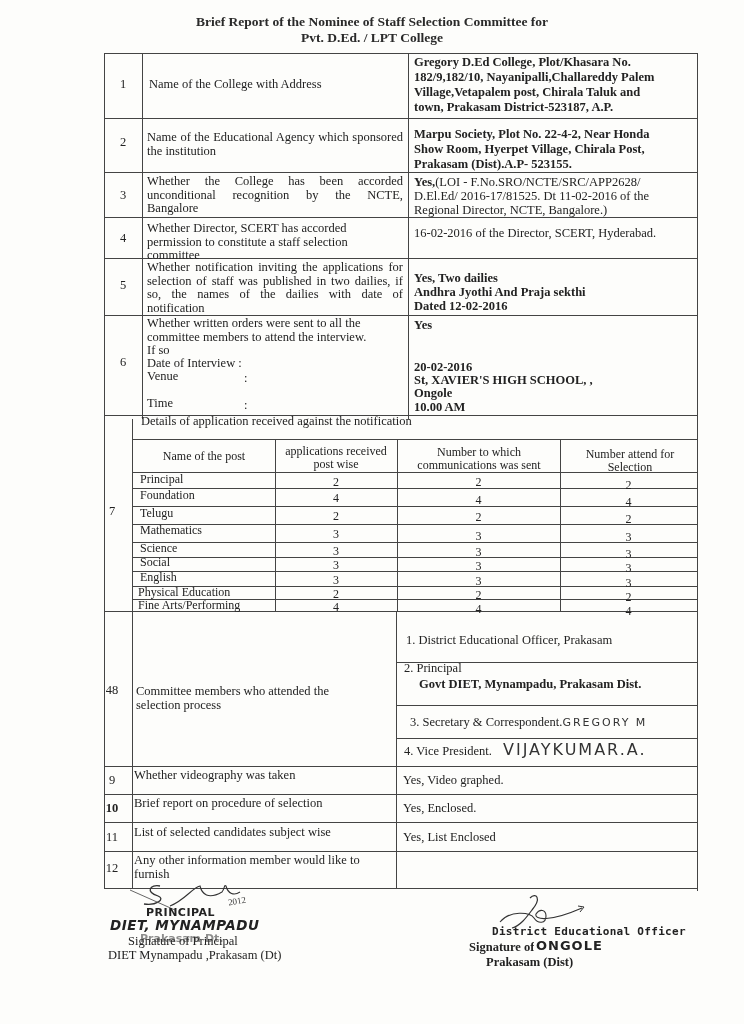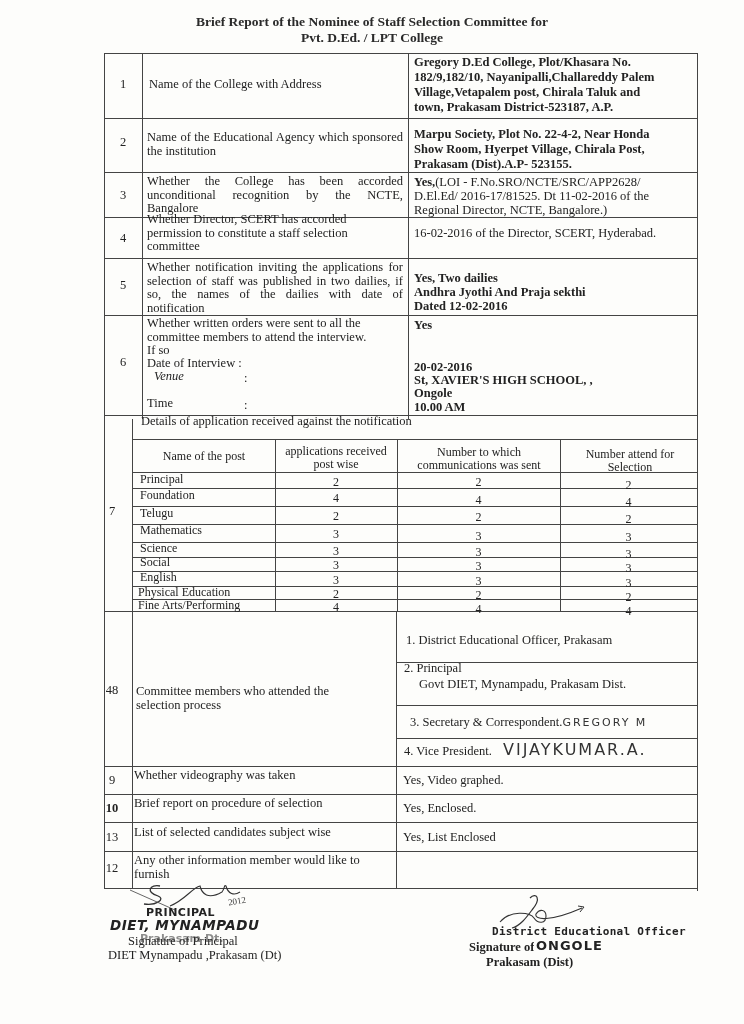--- a/index.html
+++ b/index.html
@@ -71,41 +71,41 @@
 
 <div class="num" style="left:103px; top:188px;">3</div>
 <div class="q just" style="left:147px; top:175px; width:256px;">Whether the College has been accorded unconditional recognition by the NCTE, Bangalore</div>
 <div class="a" style="left:414px; top:175px; width:280px; line-height:14px;">
   <div><b>Yes,</b><span>(LOI - F.No.SRO/NCTE/SRC/APP2628/</span></div>
   <div>D.El.Ed/ 2016-17/81525.  Dt 11-02-2016 of the</div>
   <div>Regional Director, NCTE, Bangalore.)</div>
 </div>
 
 <div class="num" style="left:103px; top:231px;">4</div>
-<div class="q" style="left:147px; top:213px; width:235px;">Whether Director, SCERT has accorded permission to constitute a staff selection committee</div>
+<div class="q" style="left:147px; top:222px; width:235px;">Whether Director, SCERT has accorded permission to constitute a staff selection committee</div>
 <div class="a" style="left:414px; top:226px; width:282px; line-height:14px;">
   <div>16-02-2016 of the Director, SCERT, Hyderabad.</div>
 </div>
 
 <div class="num" style="left:103px; top:278px;">5</div>
 <div class="q just" style="left:147px; top:261px; width:256px;">Whether notification inviting the applications for selection of staff was published in two dailies, if so, the names of the dailies with date of notification</div>
 <div class="a bold" style="left:414px; top:271px; width:280px; line-height:14px;">
   <div>Yes, Two dailies</div>
   <div>Andhra Jyothi And Praja sekthi</div>
   <div>Dated  12-02-2016</div>
 </div>
 
 <div class="num" style="left:103px; top:355px;">6</div>
 <div class="q" style="left:147px; top:317px; width:258px;">
   <div>Whether written orders were sent to all the</div>
   <div>committee members to attend the interview.</div>
   <div>If so</div>
 </div>
 <div class="q" style="left:147px; top:357px;">Date of Interview :</div>
-<div class="q" style="left:154px; top:370px;font-style:italic;">Venue</div>
+<div class="q" style="left:147px; top:370px;">Venue</div>
 <div class="q" style="left:244px; top:372px;">:</div>
 <div class="q" style="left:147px; top:397px;">Time</div>
 <div class="q" style="left:244px; top:399px;">:</div>
 <div class="a bold" style="left:414px; top:318px;">Yes</div>
 <div class="a bold" style="left:414px; top:360px;">20-02-2016</div>
 <div class="a bold" style="left:414px; top:374px; line-height:13px;">
   <div>St, XAVIER'S  HIGH SCHOOL, ,</div>
   <div>Ongole</div>
 </div>
 <div class="a bold" style="left:414px; top:400px;">10.00 AM</div>
@@ -182,39 +182,39 @@
 </div>
 
 <div class="num" style="left:92px; top:683px;">48</div>
 <div class="q" style="left:136px; top:685px; width:240px;">Committee members who attended  the selection process</div>
 <div class="line-h" style="left:396px; top:662px; width:301px;"></div>
 <div class="line-h" style="left:396px; top:705px; width:301px;"></div>
 <div class="line-h" style="left:396px; top:738px; width:301px;"></div>
 <div class="a" style="left:406px; top:633px;">1. District Educational Officer, Prakasam</div>
 <div class="a" style="left:404px; top:660px; line-height:16px;">
   <div>2. Principal</div>
-  <div style="padding-left:15px;">Govt DIET, Mynampadu, Prakasam Dist.</div>
+  <div style="padding-left:15px;font-weight:bold;">Govt DIET, Mynampadu, Prakasam Dist.</div>
 </div>
 <div class="a" style="left:410px; top:715px;">
   <span>3.  Secretary &amp; Correspondent.</span><span class="hand" style="font-size:11px;">GREGORY M</span>
 </div>
 <div class="a" style="left:404px; top:742px;">
   <span>4. Vice President.</span>
   <span class="hand" style="font-size:16px; margin-left:8px;">VIJAYKUMAR.A.</span>
 </div>
 
 <div class="num" style="left:92px; top:773px;">9</div>
 <div class="q" style="left:134px; top:769px;">Whether videography was taken</div>
 <div class="a" style="left:403px; top:773px;">Yes, Video graphed.</div>
 
 <div class="num" style="left:92px; top:801px;font-weight:bold;">10</div>
 <div class="q" style="left:134px; top:797px;">Brief report on procedure of selection</div>
 <div class="a" style="left:403px; top:801px;">Yes, Enclosed.</div>
 
-<div class="num" style="left:92px; top:830px;">13</div>
+<div class="num" style="left:92px; top:830px;">11</div>
 <div class="q" style="left:134px; top:826px;">List of selected candidates subject wise</div>
 <div class="a" style="left:403px; top:830px;">Yes, List Enclosed</div>
 
 <div class="num" style="left:92px; top:861px;">12</div>
 <div class="q" style="left:134px; top:854px; width:255px;">Any other information member would like to furnish</div>
 <div class="a" style="left:403px; top:858px;"></div>
 
 <div>
   <svg class="sig" style="left:130px; top:882px;" width="130" height="32" viewBox="0 0 130 32">
     <path d="M30 4 C20 2 15 10 28 14 C36 17 26 24 14 22" fill="none" stroke="#333" stroke-width="1.3"></path>

